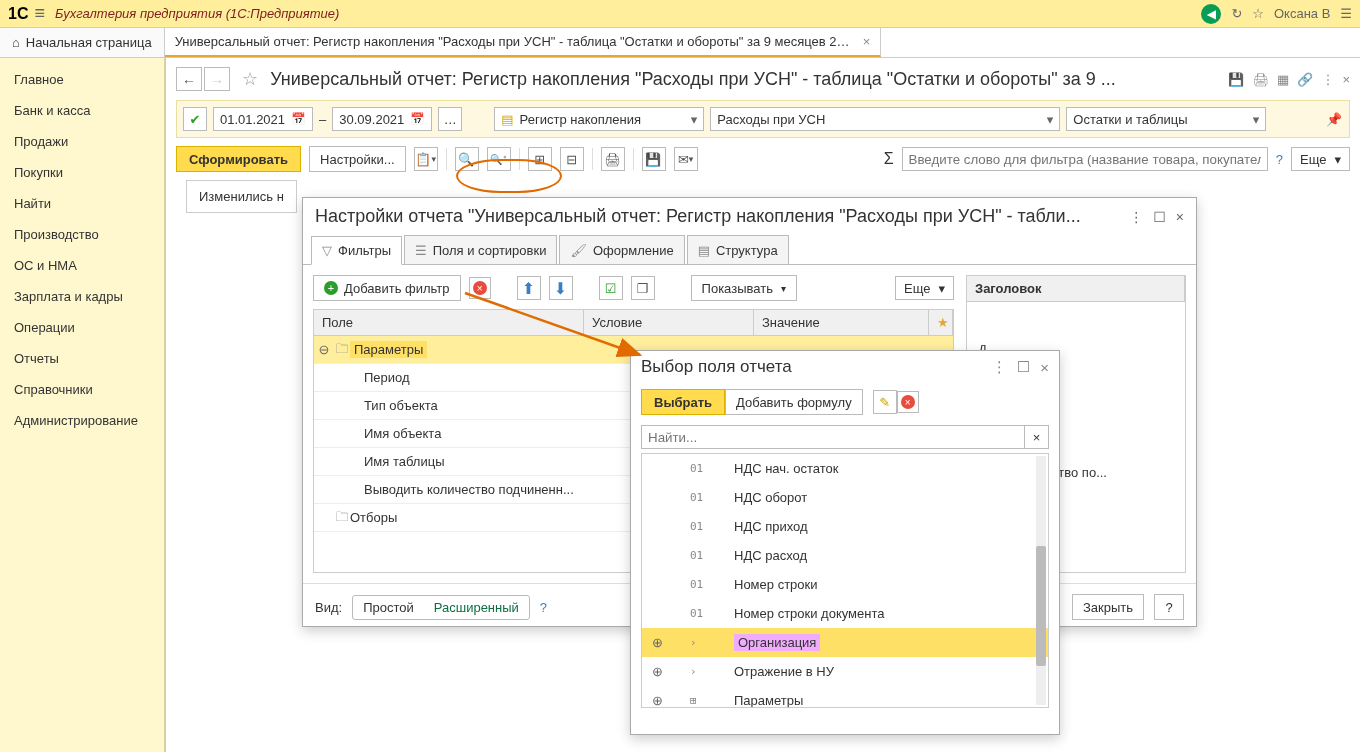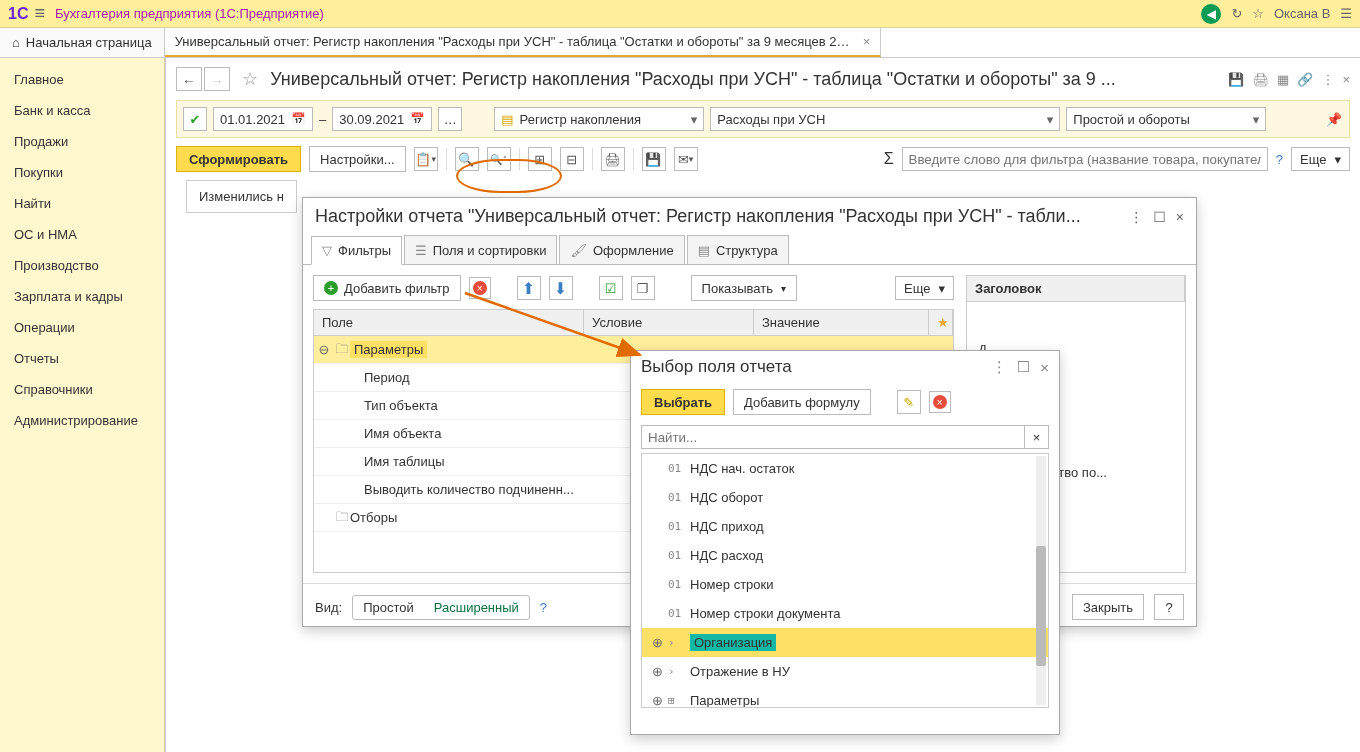--- a/index.html
+++ b/index.html
@@ -1,22 +1,22 @@
 <!DOCTYPE html>
 <html><head>
 <meta charset="utf-8">
 <style>
 * { box-sizing: border-box; margin: 0; padding: 0; font-family: Arial, sans-serif; }
 body { font-size: 13px; color: #333; background: #fff; width: 1360px; height: 752px; overflow: hidden; position: relative; }
 
 
 .topbar { height: 28px; background: #ffee9c; display: flex; align-items: center; padding: 0 8px; border-bottom: 1px solid #d9d29f; }
-.logo-1c { color: #6d28d9; font-weight: bold; font-size: 16px; margin-right: 6px; }
+.logo-1c { color: #000000; font-weight: bold; font-size: 16px; margin-right: 6px; }
 .burger { font-size: 18px; color: #666; margin-right: 10px; cursor: pointer; }
-.app-title { color: #a21caf; font-size: 13px; }
+.app-title { color: #7f1d1d; font-size: 13px; font-style: italic; }
 .topbar-right { margin-left: auto; display: flex; align-items: center; gap: 10px; color: #666; }
 .green-circle { width: 20px; height: 20px; background: #0a9c55; border-radius: 50%; display: flex; align-items: center; justify-content: center; color: #fff; font-size: 12px; }
 .topbar-right span, .topbar-right div { cursor: pointer; }
 
 
 .tabbar { height: 30px; background: #fff; border-bottom: 1px solid #ccc; display: flex; align-items: stretch; }
 .home-tab { display: flex; align-items: center; padding: 0 12px; gap: 6px; background: #fafafa; border-right: 1px solid #ccc; cursor: pointer; }
 .doc-tab { display: flex; align-items: center; padding: 0 10px; border-right: 1px solid #ccc; border-bottom: 2px solid #e5a732; cursor: pointer; gap: 8px; max-width: 740px; }
 .doc-tab .close { color: #888; }
 
@@ -104,29 +104,29 @@
 
 .dlg-footer { display:flex; align-items:center; padding:10px 12px; gap:10px; border-top:1px solid #ddd;}
 .view-toggle { display:flex; border:1px solid #bbb; border-radius:3px; overflow:hidden;align-items:flex-end;}
 .view-toggle div{padding:4px 10px; cursor:pointer;}
 .view-toggle .active{ color:#0a7040; font-weight:normal;}
 .dlg-footer .spacer{flex:1;}
 
 
 .field-dialog { top:350px; left:630px; width:430px; height:385px; z-index:20;}
 .fd-title { display:flex; align-items:center; padding:6px 10px; font-size:15px; gap:10px;}
-.fd-toolbar{display:flex; gap:8px; padding:6px 10px; align-items:center;}
+.fd-toolbar{display:flex; padding:6px 10px; align-items:center;}
 .fd-search { margin:4px 10px; display:flex;}
 .fd-search input{flex:1; height:24px; border:1px solid #bbb; padding:0 6px;}
 .fd-search .x{width:24px;height:24px;border:1px solid #bbb;border-left:none;display:flex;align-items:center;justify-content:center;cursor:pointer;}
 .fd-list { margin:4px 10px 10px 10px; border:1px solid #ccc; height:255px; overflow-y:auto; position:relative;}
-.fd-row { display:flex; align-items:center; height:29px; padding:0 10px; gap:2px; cursor:pointer;}
+.fd-row { display:flex; align-items:center; height:29px; padding:0 10px; gap:24px; cursor:pointer;}
 .fd-exp{width:14px;color:#666;}
 .fd-type{font-family:monospace; font-size:11px; color:#888; width:20px;}
-.fd-row.hl .fd-text{background:#14b8a6; padding:1px 4px;}
+.fd-row.hl .fd-text{background:#f0abfc; padding:1px 4px;}
 .scrollbar-fake{position:absolute;right:2px;top:2px;bottom:2px;width:10px;background:#eee;}
 .scrollbar-thumb{position:absolute; right:0; width:10px; background:#bbb; border-radius:2px;}
 
 
 .arrow-annotation { position:absolute; pointer-events:none; z-index:25; }
 
 .icon-gray { color: #888; }
 </style>
 </head>
 <body>
@@ -154,22 +154,22 @@
     <span class="close">×</span>
   </div>
 </div>
 
 <div class="sidebar">
   <div class="sidebar-item">Главное</div>
   <div class="sidebar-item">Банк и касса</div>
   <div class="sidebar-item">Продажи</div>
   <div class="sidebar-item">Покупки</div>
   <div class="sidebar-item">Найти</div>
+  <div class="sidebar-item">Производство</div>
   <div class="sidebar-item">ОС и НМА</div>
-  <div class="sidebar-item">Производство</div>
   <div class="sidebar-item">Зарплата и кадры</div>
   <div class="sidebar-item">Операции</div>
   <div class="sidebar-item">Отчеты</div>
   <div class="sidebar-item">Справочники</div>
   <div class="sidebar-item">Администрирование</div>
 </div>
 
 <div class="main">
   <div class="main-header">
     <div class="nav-arrows">
@@ -204,21 +204,21 @@
     <div class="select-box wide1">
       <span style="color:#d9a400;">▤</span>
       <span>Регистр накопления</span>
       <span class="dd">▾</span>
     </div>
     <div class="select-box wide2">
       <span>Расходы при УСН</span>
       <span class="dd">▾</span>
     </div>
     <div class="select-box wide3">
-      <span>Простой и обороты</span>
+      <span>Остатки и таблицы</span>
       <span class="dd">▾</span>
     </div>
     <span class="pin">📌</span>
   </div>
 
   <div class="toolbar">
     <div class="btn-yellow">
         <span>Сформировать</span>
       </div>
     <div class="btn-plain">

